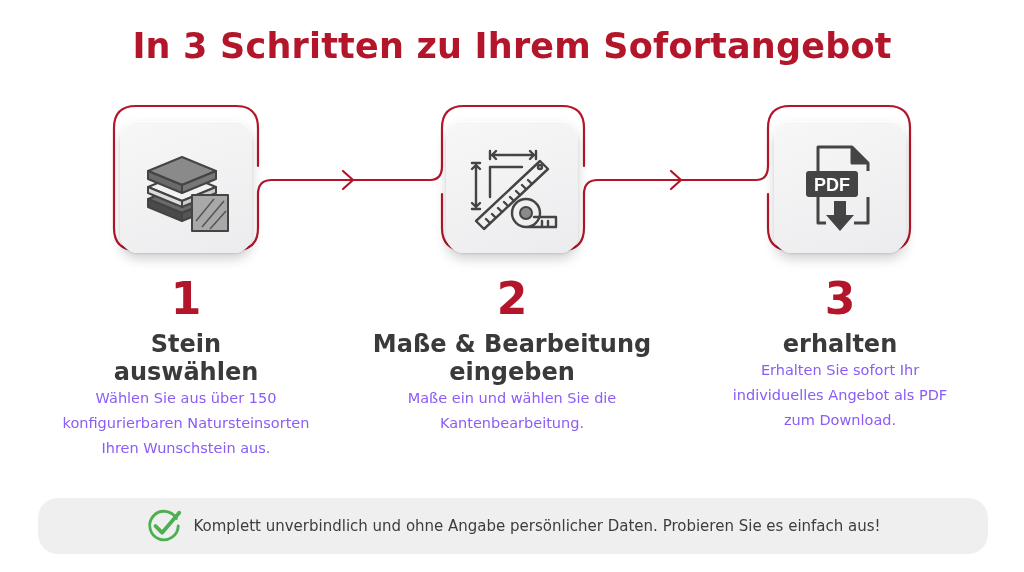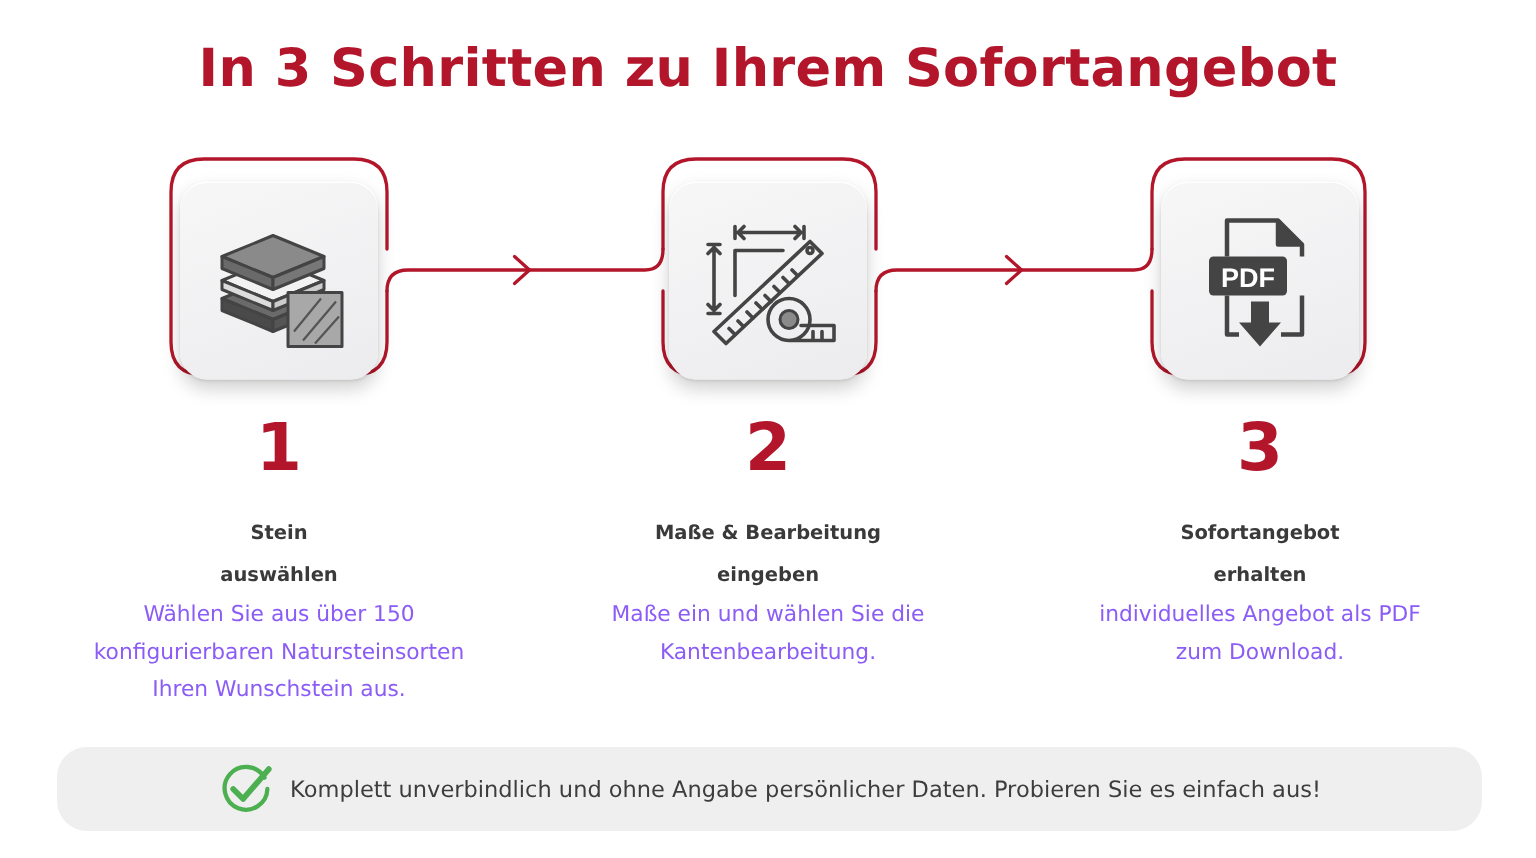--- a/index.html
+++ b/index.html
@@ -3,21 +3,21 @@
 <meta charset="utf-8">
 <style>
   html,body{margin:0;padding:0;}
   body{width:1024px;height:572px;background:#ffffff;position:relative;overflow:hidden;font-family:"DejaVu Sans","Liberation Sans",sans-serif;}
   .title{position:absolute;top:26px;left:0;width:1024px;text-align:center;font-size:35px;font-weight:bold;color:#b3162a;letter-spacing:0.2px;margin:0;}
   .connectors{position:absolute;left:0;top:0;width:1024px;height:572px;pointer-events:none;}
   .iconbox{position:absolute;top:121px;width:132px;height:132px;border-radius:18px;background:linear-gradient(160deg,#f7f7f8 0%,#ececee 100%);box-shadow:0 6px 12px rgba(0,0,0,0.18),0 1px 2px rgba(0,0,0,0.1),inset 0 1px 0 #fff;}
   .iconbox svg{position:absolute;left:16px;top:16px;width:100px;height:100px;}
   .step{position:absolute;top:272px;width:330px;text-align:center;}
   .num{font-size:44px;font-weight:bold;color:#b3162a;line-height:54px;height:54px;}
-  .stitle{margin-top:16px;font-size:13px;font-weight:bold;color:#3a3a3a;line-height:28px;}
+  .stitle{margin-top:4px;font-size:24px;font-weight:bold;color:#3a3a3a;line-height:28px;}
   .sdesc{font-size:14.5px;color:#8b5cf6;line-height:25px;}
   .banner{position:absolute;left:38px;top:498px;width:950px;height:56px;border-radius:20px;background:#efeff0;display:flex;align-items:center;justify-content:center;}
   .banner .check{width:38px;height:38px;margin-right:10px;}
   .banner .txt{font-size:15px;color:#3d3d3d;}
 </style>
 </head>
 <body>
 
 <h1 class="title">In 3 Schritten zu Ihrem Sofortangebot</h1>
 
@@ -105,24 +105,24 @@
   </div>
   <div class="sdesc">
     <div>Maße ein und wählen Sie die</div>
     <div>Kantenbearbeitung.</div>
   </div>
 </div>
 
 <div class="step" style="left:675px;">
   <div class="num">3</div>
   <div class="stitle">
-    <div>Sofortangebot</div>
     <div>erhalten</div>
   </div>
   <div class="sdesc">
+    <div>Erhalten Sie sofort Ihr</div>
     <div>individuelles Angebot als PDF</div>
     <div>zum Download.</div>
   </div>
 </div>
 
 <div class="banner">
   <svg class="check" viewBox="0 0 40 40">
     <path d="M33,12 A15,15 0 1,0 35,20" fill="none" stroke="#4caf50" stroke-width="3" stroke-linecap="round"></path>
     <path d="M11,20 L18,27 L36,6" fill="none" stroke="#4caf50" stroke-width="4" stroke-linecap="round" stroke-linejoin="round"></path>
   </svg>

